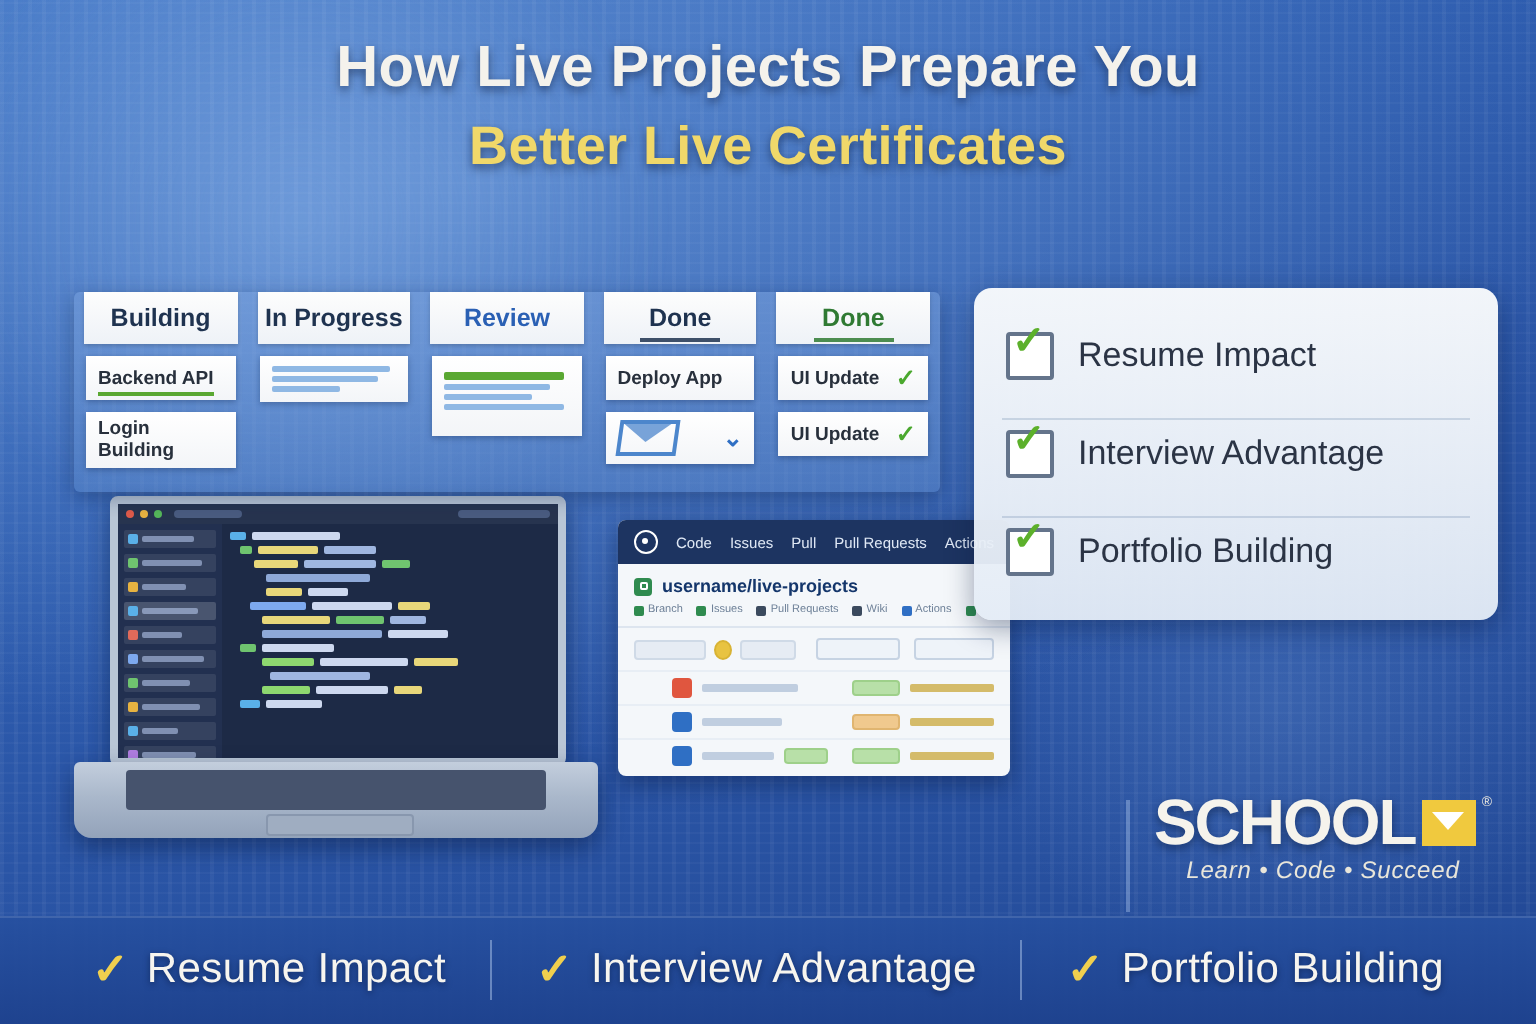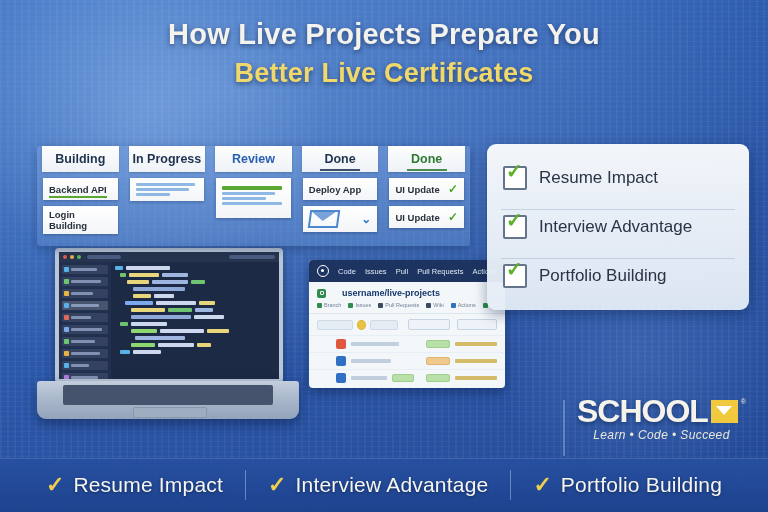--- a/index.html
+++ b/index.html
@@ -79,21 +79,21 @@
      background-image:repeating-linear-gradient(90deg,#5a67826 0 1px,#39445c 1px 2px,#4a5670 2px 10px),
                       repeating-linear-gradient(0deg,#39445c 0 1px,#4a5670 1px 5px);}
   .trackpad{position:absolute;left:96px;top:26px;width:72px;height:9px;background:#9fadc1;border-radius:2px;border:1px solid #8897ae;}
 
   
   .gh{position:absolute;left:265px;top:260px;width:196px;height:128px;z-index:5;
      background:#f4f7fa;border-radius:4px;box-shadow:0 4px 12px rgba(5,20,55,.42);overflow:hidden;margin-left:44px;}
   .ghnav{height:22px;background:#1d3461;display:flex;align-items:center;gap:9px;padding:0 8px;color:#dfe8f5;font-size:7.5px;}
   .ghlogo{width:10px;height:10px;border-radius:50%;border:1.5px solid #fff;position:relative;flex:none;}
   .ghlogo::after{content:"";position:absolute;left:2.5px;top:2.5px;width:3px;height:3px;border-radius:50%;background:#fff;}
-  .ghrepo{display:flex;align-items:center;gap:16px;padding:6px 8px 4px;}
+  .ghrepo{display:flex;align-items:center;gap:5px;padding:6px 8px 4px;}
   .ghsq{width:9px;height:9px;border-radius:2px;background:#2f8b4f;position:relative;flex:none;}
   .ghsq::after{content:"";position:absolute;left:2.5px;top:2.5px;width:4px;height:4px;border:1.3px solid #fff;border-radius:1px;box-sizing:border-box;}
   .ghname{font-size:9px;font-weight:bold;color:#14366b;}
   .ghtabs{display:flex;gap:7px;padding:0 8px 5px;border-bottom:1px solid #dde5ef;}
   .ghtab{display:flex;align-items:center;gap:2px;font-size:5.5px;color:#6e8198;}
   .ghtab b{width:5px;height:5px;border-radius:1px;display:block;}
   .ghbar{display:flex;align-items:center;gap:4px;padding:5px 8px;}
   .pill{height:8px;border-radius:2px;background:#e6ecf4;border:1px solid #cfdae7;display:block;}
   .ghbtn{height:9px;border-radius:2px;background:#eef3f9;border:1px solid #c6d3e3;margin-left:auto;width:40px;}
   .ghrow{display:flex;align-items:center;gap:5px;padding:3px 8px;border-top:1px solid #e8eef5;}

